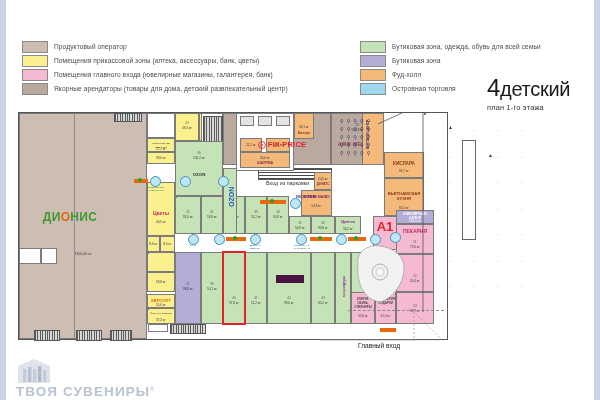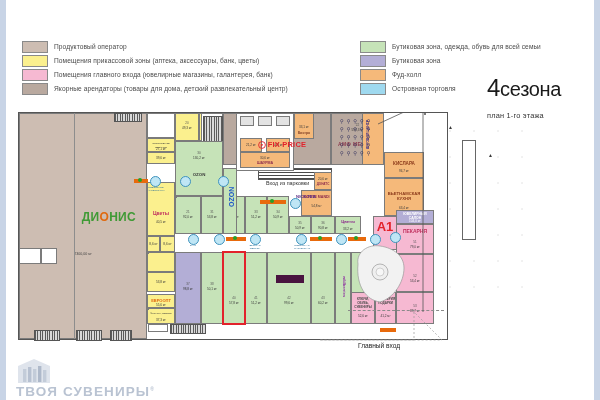--- a/index.html
+++ b/index.html
@@ -17,21 +17,21 @@
   .legend-row{display:flex;align-items:center;height:13px;margin-bottom:1px;}
   .sw{width:24px;height:10px;border:1px solid #8a8a8a;margin-right:6px;flex:none;}
   .lg-text{font-size:6.6px;color:#4a4a4a;white-space:nowrap;letter-spacing:.1px;}
   .legend-left{left:22px;top:40px;}
   .legend-right{left:360px;top:40px;}
 
   
   .brand{position:absolute;left:487px;top:78px;}
   .brand-main{font-size:20px;color:#1a1a1a;letter-spacing:-.3px;line-height:20px;}
   .brand-main b{font-size:24px;font-weight:400;}
-  .brand-sub{font-size:7.4px;color:#333;letter-spacing:.2px;margin-top:12px;}
+  .brand-sub{font-size:7.4px;color:#333;letter-spacing:.2px;margin-top:4px;}
 
   
   .logo{position:absolute;left:14px;top:358px;width:160px;height:40px;}
   .logo-mark{position:absolute;left:2px;top:0px;width:36px;height:26px;}
   .logo-text{position:absolute;left:2px;top:26px;font-size:13.5px;color:#b9c3d2;
              letter-spacing:1.1px;font-weight:700;}
   .logo-text sup{font-size:5px;vertical-align:super;}
 
   
   #plan{position:absolute;left:18px;top:112px;width:520px;height:240px;}
@@ -129,21 +129,21 @@
       <span class="sw f-food"></span>
       <span class="lg-text">Фуд-холл</span>
     </div>
     <div class="legend-row">
       <span class="sw f-isle"></span>
       <span class="lg-text">Островная торговля</span>
     </div>
   </div>
 
   <div class="brand">
-    <div class="brand-main"><b>4</b><span>сезона</span></div>
+    <div class="brand-main"><b>4</b><span>детский</span></div>
     <div class="brand-sub">план 1-го этажа</div>
   </div>
 
   <div class="logo">
     <svg class="logo-mark" viewBox="0 0 36 26">
       <path d="M2 8 L18 1 L34 8 L34 25 L2 25 Z" fill="#dfe4ec"></path>
       <rect x="7" y="11" width="3.4" height="13" fill="#c3ccd9"></rect>
       <rect x="12" y="9" width="3.4" height="15" fill="#b7c1d1"></rect>
       <rect x="17" y="11" width="3.4" height="13" fill="#c3ccd9"></rect>
       <rect x="22" y="8" width="3.4" height="16" fill="#aeb9ca"></rect>
@@ -151,21 +151,21 @@
     </svg>
     <div class="logo-text"><span>ТВОЯ СУВЕНИРЫ</span><sup>®</sup></div>
   </div>
 
   <div id="plan">
 
     <div class="unit f-white" style="left:0;top:0;width:430px;height:228px;border:1px solid #555;"></div>
 
     <div class="unit f-prod" style="left:1px;top:1px;width:128px;height:226px;">
     </div>
-    <div class="tag tag-dionis" style="left:38px;top:98px;width:80px;height:14px;justify-content:flex-end;">
+    <div class="tag tag-dionis" style="left:12px;top:98px;width:80px;height:14px;">
       <span>ДИ</span>
         <span class="o">О</span>
         <span>НИС</span>
     </div>
     <div class="lbl-plain" style="left:40px;top:140px;width:50px;">2300,00 м²</div>
     <div class="unit" style="left:56px;top:1px;width:0;height:226px;border-left:.6px solid #8d8d8d;border-top:0;border-right:0;border-bottom:0;"></div>
 
     <div class="esc" style="left:16px;top:218px;width:24px;height:9px;"></div>
     <div class="esc" style="left:58px;top:218px;width:24px;height:9px;"></div>
     <div class="esc" style="left:92px;top:218px;width:20px;height:9px;"></div>

